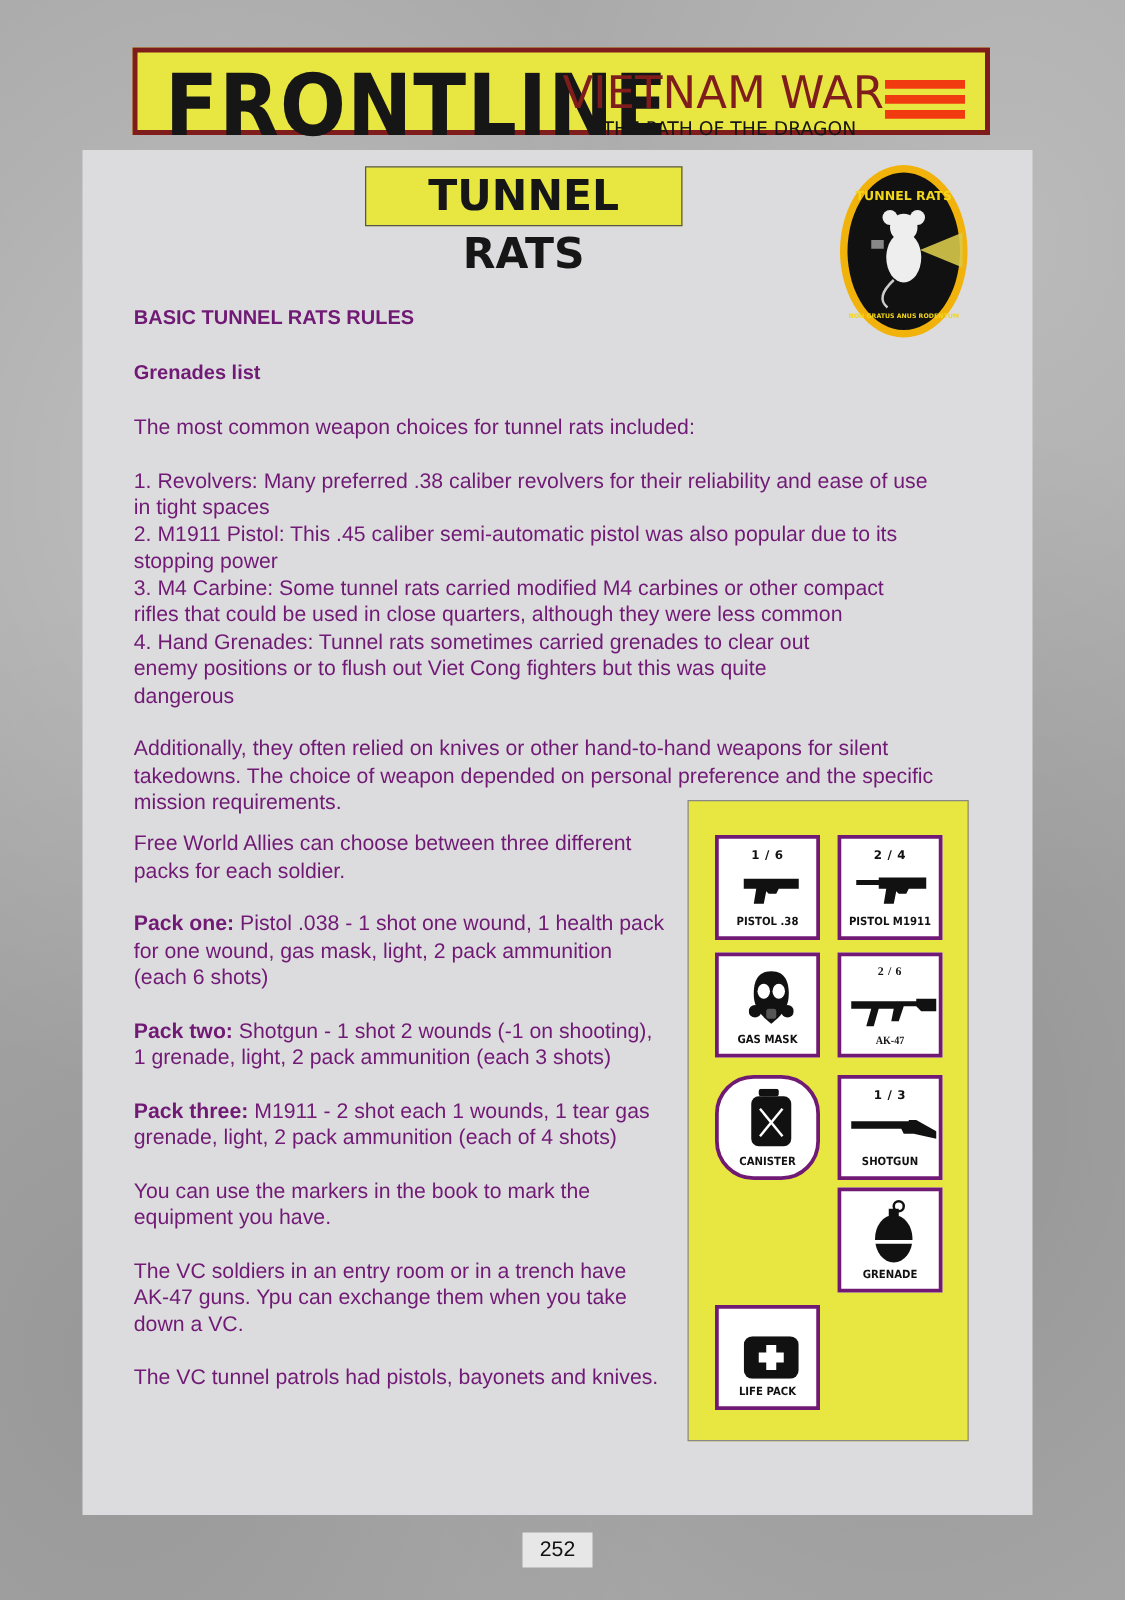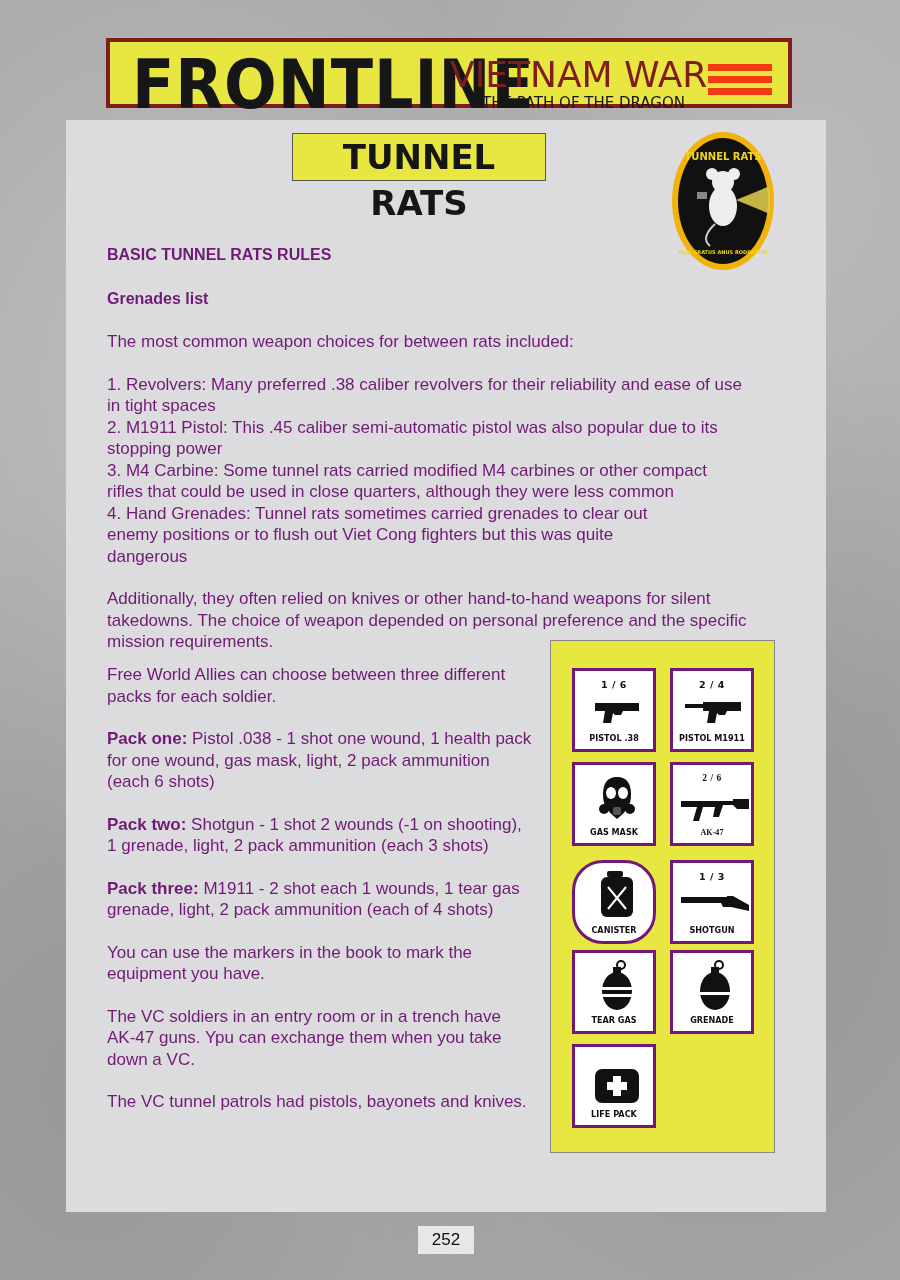--- a/index.html
+++ b/index.html
@@ -109,21 +109,21 @@
     <rect x="27" y="62" width="10" height="7" fill="#888"></rect>
     <path d="M45 94 Q30 108 40 116" stroke="#ccc" stroke-width="2" fill="none"></path>
     <text x="53" y="30" text-anchor="middle" font-size="10" font-weight="bold" fill="#f2d61a" font-family="DejaVu Sans, sans-serif">TUNNEL RATS</text>
     <text x="53" y="124" text-anchor="middle" font-size="5" font-weight="bold" fill="#f2d61a" font-family="DejaVu Sans, sans-serif">NON GRATUS ANUS RODENTUM</text>
   </svg>
 </div>
 
 <div class="text narrow" style="left:107px; top:244px; width:640px;">
   <p class="p h" style="font-size:16px;">BASIC TUNNEL RATS RULES</p>
   <p class="p h" style="margin-top:22px; font-size:16px;">Grenades list</p>
-  <p class="p" style="margin-top:22px;">The most common weapon choices for between rats included:</p>
+  <p class="p" style="margin-top:22px;">The most common weapon choices for tunnel rats included:</p>
   <div style="margin-top:21px;">
     <p class="p">1. Revolvers: Many preferred .38 caliber revolvers for their reliability and ease of use in tight spaces</p>
     <p class="p">2. M1911 Pistol: This .45 caliber semi-automatic pistol was also popular due to its stopping power</p>
     <p class="p">3. M4 Carbine: Some tunnel rats carried modified M4 carbines or other compact rifles that could be used in close quarters, although they were less common</p>
     <p class="p" style="width:590px;">4. Hand Grenades: Tunnel rats sometimes carried grenades to clear out enemy positions or to flush out Viet Cong fighters but this was quite dangerous</p>
   </div>
   <p class="p" style="margin-top:21px; width:650px;">Additionally, they often relied on knives or other hand-to-hand weapons for silent takedowns. The choice of weapon depended on personal preference and the specific mission requirements.</p>
 </div>
 
 <div class="text narrow" style="left:107px; top:664px; width:428px;">
@@ -185,30 +185,20 @@
   </div>
 
   <div class="card" style="left:119px; top:219px;">
     <div class="ratio">1 / 3</div>
     <svg style="left:6px; top:30px;" width="72" height="22" viewBox="0 0 72 22">
       <path d="M2 4 H48 V3 H54 L70 12 V18 L52 14 H44 L42 10 H2 Z" fill="#111"></path>
     </svg>
     <div class="label">SHOTGUN</div>
   </div>
 
-  <div class="card" style="left:21px; top:309px;">
-    <svg style="left:26px; top:6px;" width="32" height="52" viewBox="0 0 32 52">
-      <circle cx="20" cy="6" r="4" fill="none" stroke="#111" stroke-width="2"></circle>
-      <rect x="12" y="8" width="8" height="6" fill="#111"></rect>
-      <ellipse cx="16" cy="32" rx="15" ry="19" fill="#111"></ellipse>
-      <rect x="0" y="28" width="32" height="3" fill="#fff"></rect>
-      <rect x="0" y="35" width="32" height="3" fill="#fff"></rect>
-    </svg>
-    <div class="label">TEAR GAS</div>
-  </div>
 
   <div class="card" style="left:119px; top:309px;">
     <svg style="left:26px; top:6px;" width="32" height="52" viewBox="0 0 32 52">
       <circle cx="20" cy="6" r="4" fill="none" stroke="#111" stroke-width="2"></circle>
       <rect x="12" y="8" width="8" height="6" fill="#111"></rect>
       <ellipse cx="16" cy="32" rx="15" ry="19" fill="#111"></ellipse>
       <rect x="0" y="33" width="32" height="3" fill="#fff"></rect>
     </svg>
     <div class="label">GRENADE</div>
   </div>

